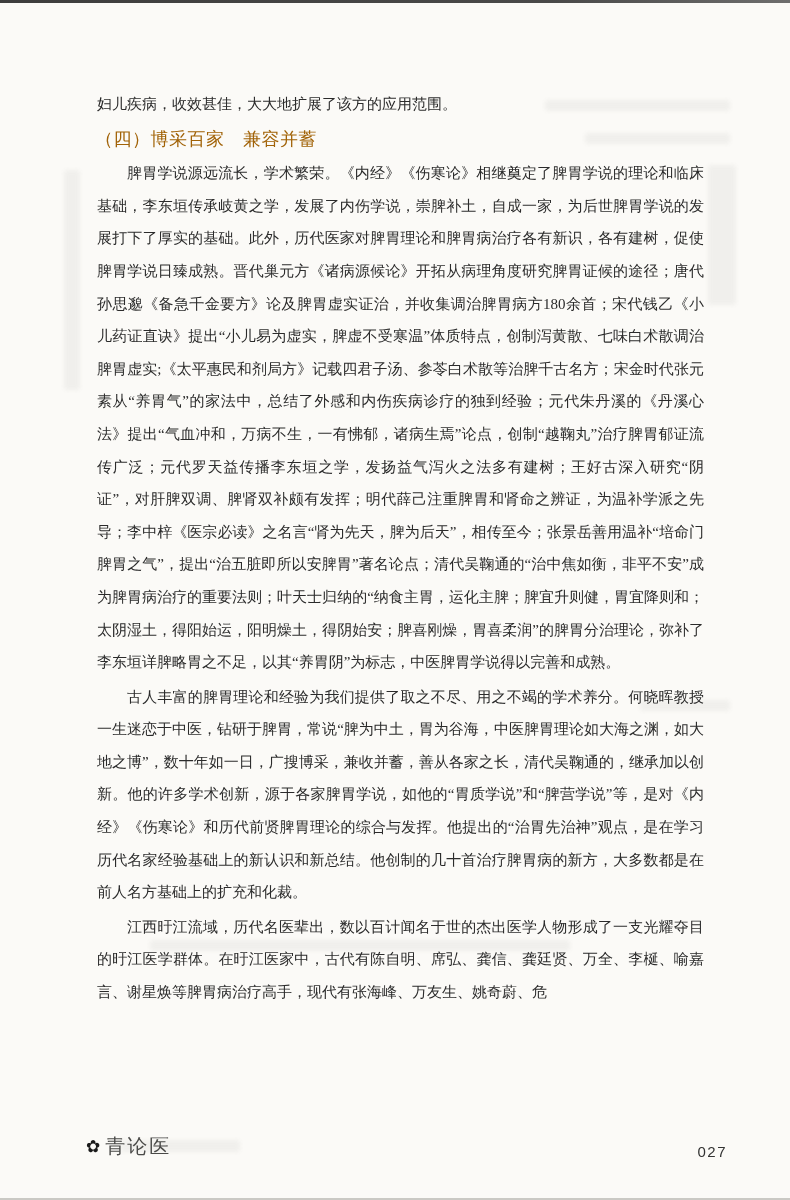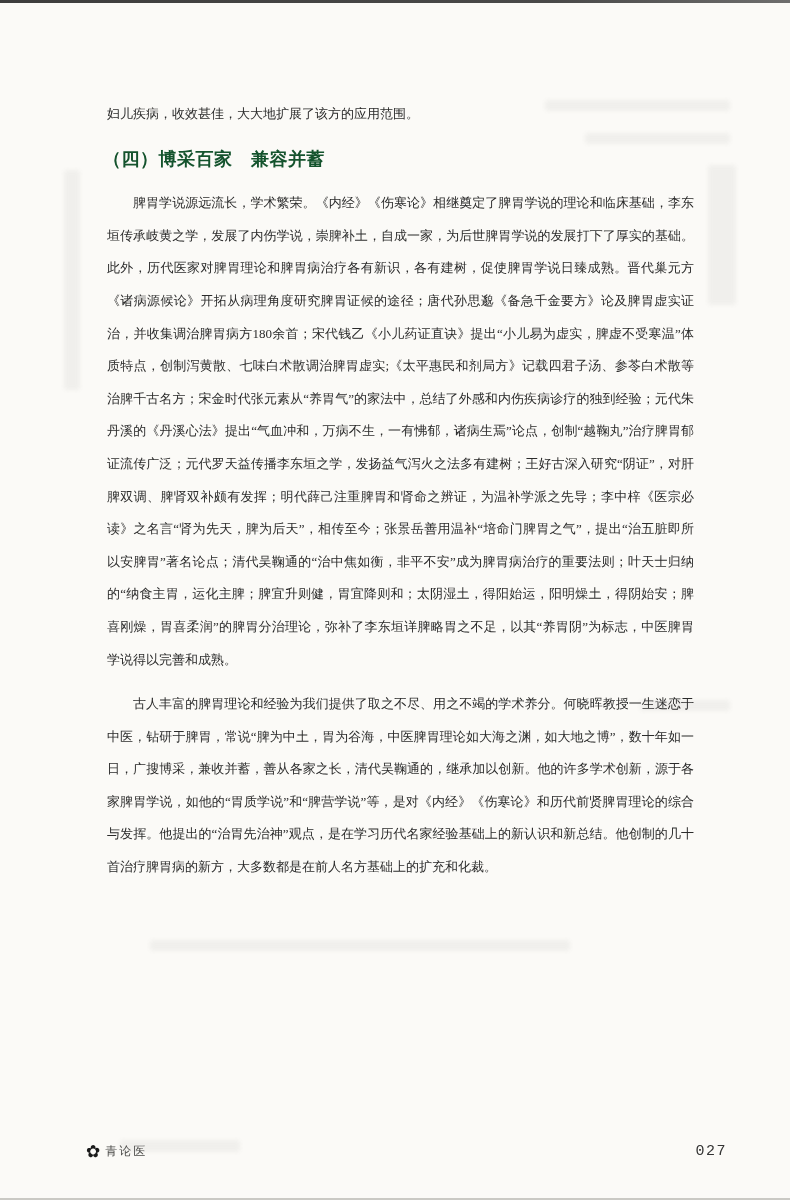--- a/index.html
+++ b/index.html
@@ -44,37 +44,37 @@
     border-radius: 3px;
     pointer-events: none;
   }
   .content {
     position: absolute;
     left: 95px;
     top: 86px;
     width: 611px;
   }
   .content p {
-    margin: 12px;
-    font-size: 13px;
+    margin: 2px;
+    font-size: 15px;
     line-height: 32.6px;
     text-align: justify;
     text-indent: 2em;
     word-break: break-all;
   }
   .content p.lead {
     text-indent: 0;
   }
   .content h3 {
-    margin: 8px;
+    margin: 0;
     font-family: "Liberation Sans", "DejaVu Sans", sans-serif;
-    font-weight: bold;
+    font-weight: normal;
     font-size: 18px;
     line-height: 32.6px;
-    color: #14532d;
+    color: #a16207;
     letter-spacing: .5px;
   }
   .footer {
     position: absolute;
     left: 0;
     bottom: 40px;
     width: 100%;
     height: 24px;
   }
   .footer .series {
@@ -85,32 +85,32 @@
     align-items: center;
     gap: 5px;
   }
   .footer .logo-glyph {
     font-family: "DejaVu Sans", sans-serif;
     font-size: 17px;
     color: #1a1a1a;
     line-height: 1;
   }
   .footer .series-text {
-    font-size: 12px;
+    font-size: 20px;
     color: #4a4a48;
     letter-spacing: 2px;
   }
   .footer .page-number {
     position: absolute;
     right: 63px;
     bottom: 0;
     font-size: 15px;
     color: #333;
     letter-spacing: 1.5px;
-    font-family: Liberation Mono, monospace;
+    font-family: Liberation Sans, sans-serif;
   }
 </style>
 </head>
 <body>
 
 <div class="page">
 
   <div class="scan-edge-top"></div>
   <div class="scan-edge-bottom"></div>
 
@@ -126,20 +126,21 @@
 
     <p class="lead">妇儿疾病，收效甚佳，大大地扩展了该方的应用范围。</p>
 
     <h3>（四）博采百家　兼容并蓄</h3>
 
     <p>脾胃学说源远流长，学术繁荣。《内经》《伤寒论》相继奠定了脾胃学说的理论和临床基础，李东垣传承岐黄之学，发展了内伤学说，崇脾补土，自成一家，为后世脾胃学说的发展打下了厚实的基础。此外，历代医家对脾胃理论和脾胃病治疗各有新识，各有建树，促使脾胃学说日臻成熟。晋代巢元方《诸病源候论》开拓从病理角度研究脾胃证候的途径；唐代孙思邈《备急千金要方》论及脾胃虚实证治，并收集调治脾胃病方180余首；宋代钱乙《小儿药证直诀》提出“小儿易为虚实，脾虚不受寒温”体质特点，创制泻黄散、七味白术散调治脾胃虚实;《太平惠民和剂局方》记载四君子汤、参苓白术散等治脾千古名方；宋金时代张元素从“养胃气”的家法中，总结了外感和内伤疾病诊疗的独到经验；元代朱丹溪的《丹溪心法》提出“气血冲和，万病不生，一有怫郁，诸病生焉”论点，创制“越鞠丸”治疗脾胃郁证流传广泛；元代罗天益传播李东垣之学，发扬益气泻火之法多有建树；王好古深入研究“阴证”，对肝脾双调、脾肾双补颇有发挥；明代薛己注重脾胃和肾命之辨证，为温补学派之先导；李中梓《医宗必读》之名言“肾为先天，脾为后天”，相传至今；张景岳善用温补“培命门脾胃之气”，提出“治五脏即所以安脾胃”著名论点；清代吴鞠通的“治中焦如衡，非平不安”成为脾胃病治疗的重要法则；叶天士归纳的“纳食主胃，运化主脾；脾宜升则健，胃宜降则和；太阴湿土，得阳始运，阳明燥土，得阴始安；脾喜刚燥，胃喜柔润”的脾胃分治理论，弥补了李东垣详脾略胃之不足，以其“养胃阴”为标志，中医脾胃学说得以完善和成熟。</p>
 
     <p>古人丰富的脾胃理论和经验为我们提供了取之不尽、用之不竭的学术养分。何晓晖教授一生迷恋于中医，钻研于脾胃，常说“脾为中土，胃为谷海，中医脾胃理论如大海之渊，如大地之博”，数十年如一日，广搜博采，兼收并蓄，善从各家之长，清代吴鞠通的，继承加以创新。他的许多学术创新，源于各家脾胃学说，如他的“胃质学说”和“脾营学说”等，是对《内经》《伤寒论》和历代前贤脾胃理论的综合与发挥。他提出的“治胃先治神”观点，是在学习历代名家经验基础上的新认识和新总结。他创制的几十首治疗脾胃病的新方，大多数都是在前人名方基础上的扩充和化裁。</p>
 
 
+    <p>江西旴江流域，历代名医辈出，数以百计闻名于世的杰出医学人物形成了一支光耀夺目的旴江医学群体。在旴江医家中，古代有陈自明、席弘、龚信、龚廷贤、万全、李梴、喻嘉言、谢星焕等脾胃病治疗高手，现代有张海峰、万友生、姚奇蔚、危</p>
 
   </div>
 
   <div class="footer">
     <span class="series">
       <span class="logo-glyph">✿</span>
       <span class="series-text">青论医</span>
     </span>
     <span class="page-number">027</span>
   </div>

